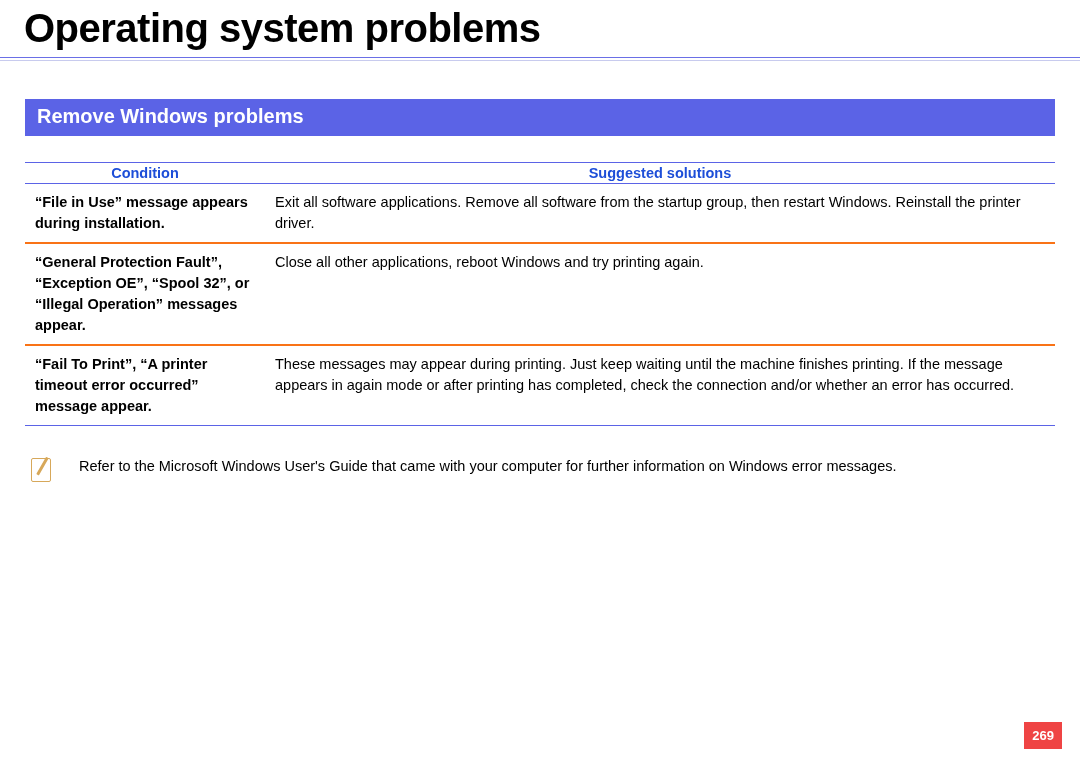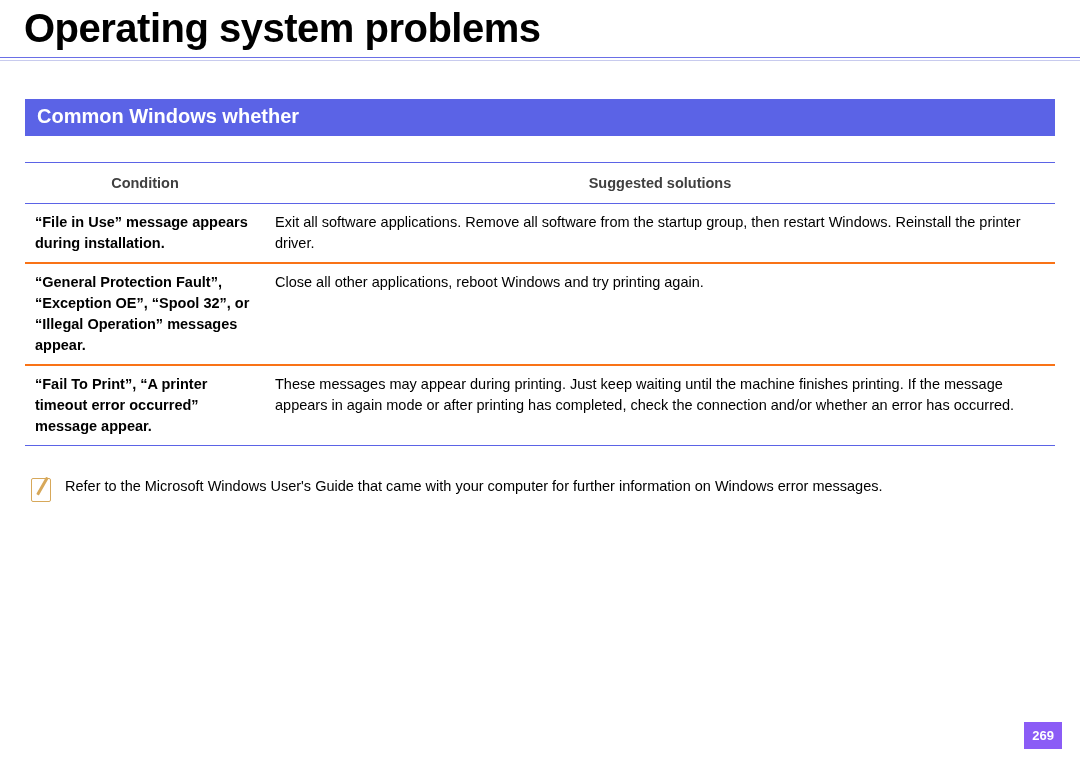--- a/index.html
+++ b/index.html
@@ -49,41 +49,41 @@
   table.problems {
     width: 100%;
     border-collapse: collapse;
     font-size: 14.5px;
   }
   table.problems thead th {
     border-top: 1.5px solid #5b63e6;
     border-bottom: 1.5px solid #5b63e6;
     text-align: center;
     font-weight: 700;
-    padding: 12px 10px;
-    color: #404040;
+    padding: 2px 10px;
+    color: #1d4ed8;
   }
   table.problems th.col-cond { width: 240px; }
   table.problems tbody td {
     border-bottom: 2px solid #f97316;
     padding: 8px 10px;
     vertical-align: top;
     color: #000;
     line-height: 1.45;
   }
   table.problems tbody tr:last-child td {
     border-bottom: 1.5px solid #5b63e6;
   }
   table.problems td.cond {
     font-weight: 700;
   }
   .note-row {
     display: flex;
     align-items: flex-start;
-    gap: 14px;
+    gap: 28px;
     margin: 32px 0 0 6px;
     font-size: 14.5px;
     color: #000;
   }
   .note-icon {
     flex: 0 0 auto;
     width: 20px; height: 24px;
     position: relative;
   }
   .note-icon .sheet {
@@ -108,37 +108,37 @@
     align-items: stretch;
     font-size: 13px;
     font-weight: 700;
   }
   .footer .chapter {
     color: #5b63e6;
     padding: 6px 10px 6px 0;
     display:flex; align-items:center;
   }
   .footer .pagebox {
-    background: #8b5cf6;
+    background: #ef4444;
     color: #fff;
     padding: 6px 8px;
     display:flex; align-items:center;
   }
 </style>
 </head>
 <body>
 
 <h1 class="page-title">Operating system problems</h1>
 <div class="title-underline">
   <div class="line1"></div>
   <div class="line2"></div>
 </div>
 
 <div class="content">
-  <div class="section-bar">Common Windows whether</div>
+  <div class="section-bar">Remove Windows problems</div>
 
   <div class="table-wrap">
     <table class="problems">
       <thead>
         <tr>
           <th class="col-cond">Condition</th>
           <th>Suggested solutions</th>
         </tr>
       </thead>
       <tbody>

